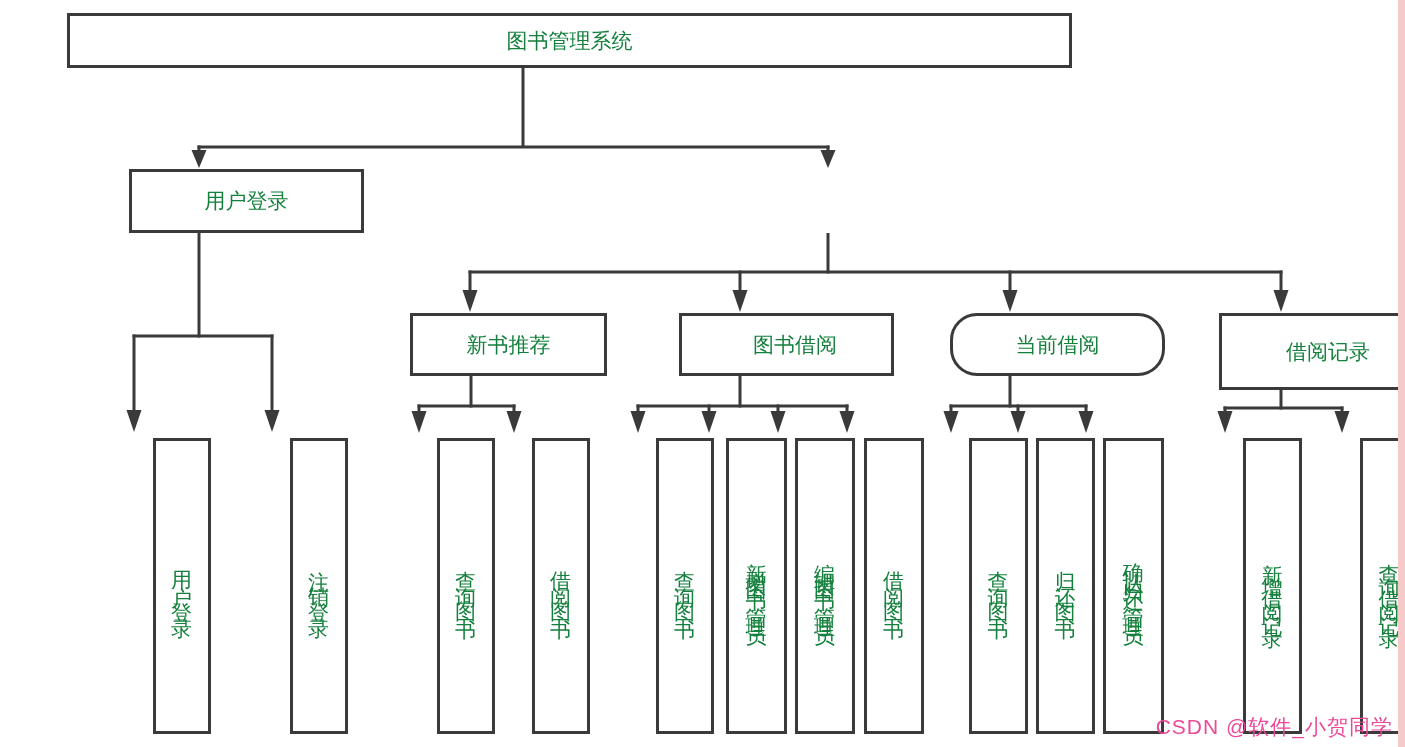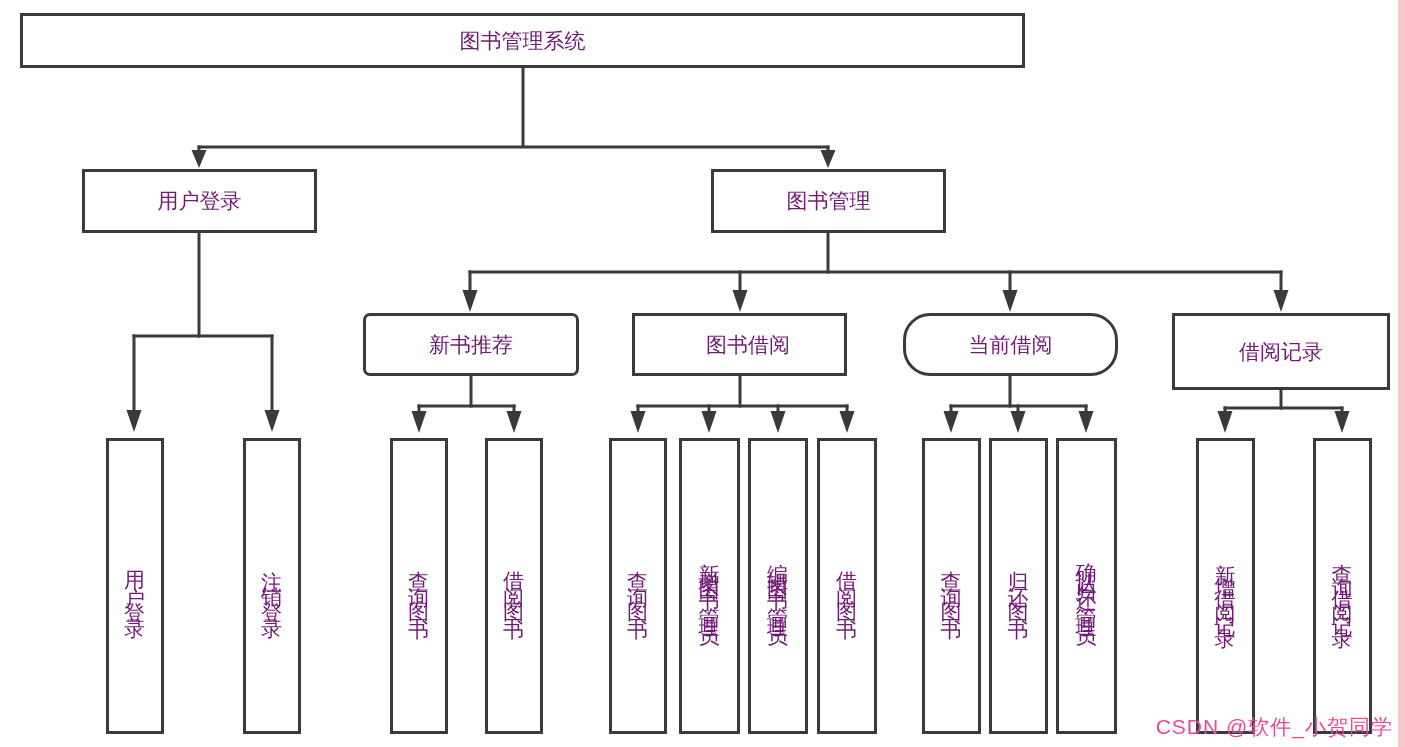--- a/index.html
+++ b/index.html
@@ -15,22 +15,23 @@
   #connectors { position: absolute; left: 0; top: 0; }
   .box {
     position: absolute;
     box-sizing: border-box;
     border: 3px solid #3a3a3a;
     background: #ffffff;
     display: flex;
     align-items: center;
     justify-content: center;
     font-size: 21px;
-    color: #701a75;
+    color: #15803d;
     white-space: nowrap;
+    margin-left: 47px;
   }
   .leaf { width: 58px; top: 438px; height: 296px; }
   .leaf > span {
     writing-mode: vertical-rl;
     text-orientation: mixed;
     line-height: 1;
     display: block;
   }
   .ls-4 > span { letter-spacing: 16px; }
   .ls-6 > span { letter-spacing: 13px; }
@@ -121,25 +122,22 @@
     </g>
   </svg>
 
   <div class="box" style="left:20px; top:13px; width:1005px; height:55px;">
     <span>图书管理系统</span>
   </div>
 
   <div class="box" style="left:82px; top:169px; width:235px; height:64px;">
     <span>用户登录</span>
   </div>
-  <div class="box" style="left:711px; top:169px; width:235px; height:64px;">
-    <span>图书管理</span>
-  </div>
 
-  <div class="box" style="left:363px; top:313px; width:216px; height:63px;border-radius:7px;">
+  <div class="box" style="left:363px; top:313px; width:197px; height:63px;">
     <span>新书推荐</span>
   </div>
   <div class="box" style="left:632px; top:313px; width:215px; height:63px;padding-left:17px;">
     <span>图书借阅</span>
   </div>
   <div class="box" style="left:903px; top:313px; width:215px; height:63px;border-radius:27px;">
     <span>当前借阅</span>
   </div>
   <div class="box" style="left:1172px; top:313px; width:218px; height:77px;">
     <span>借阅记录</span>

